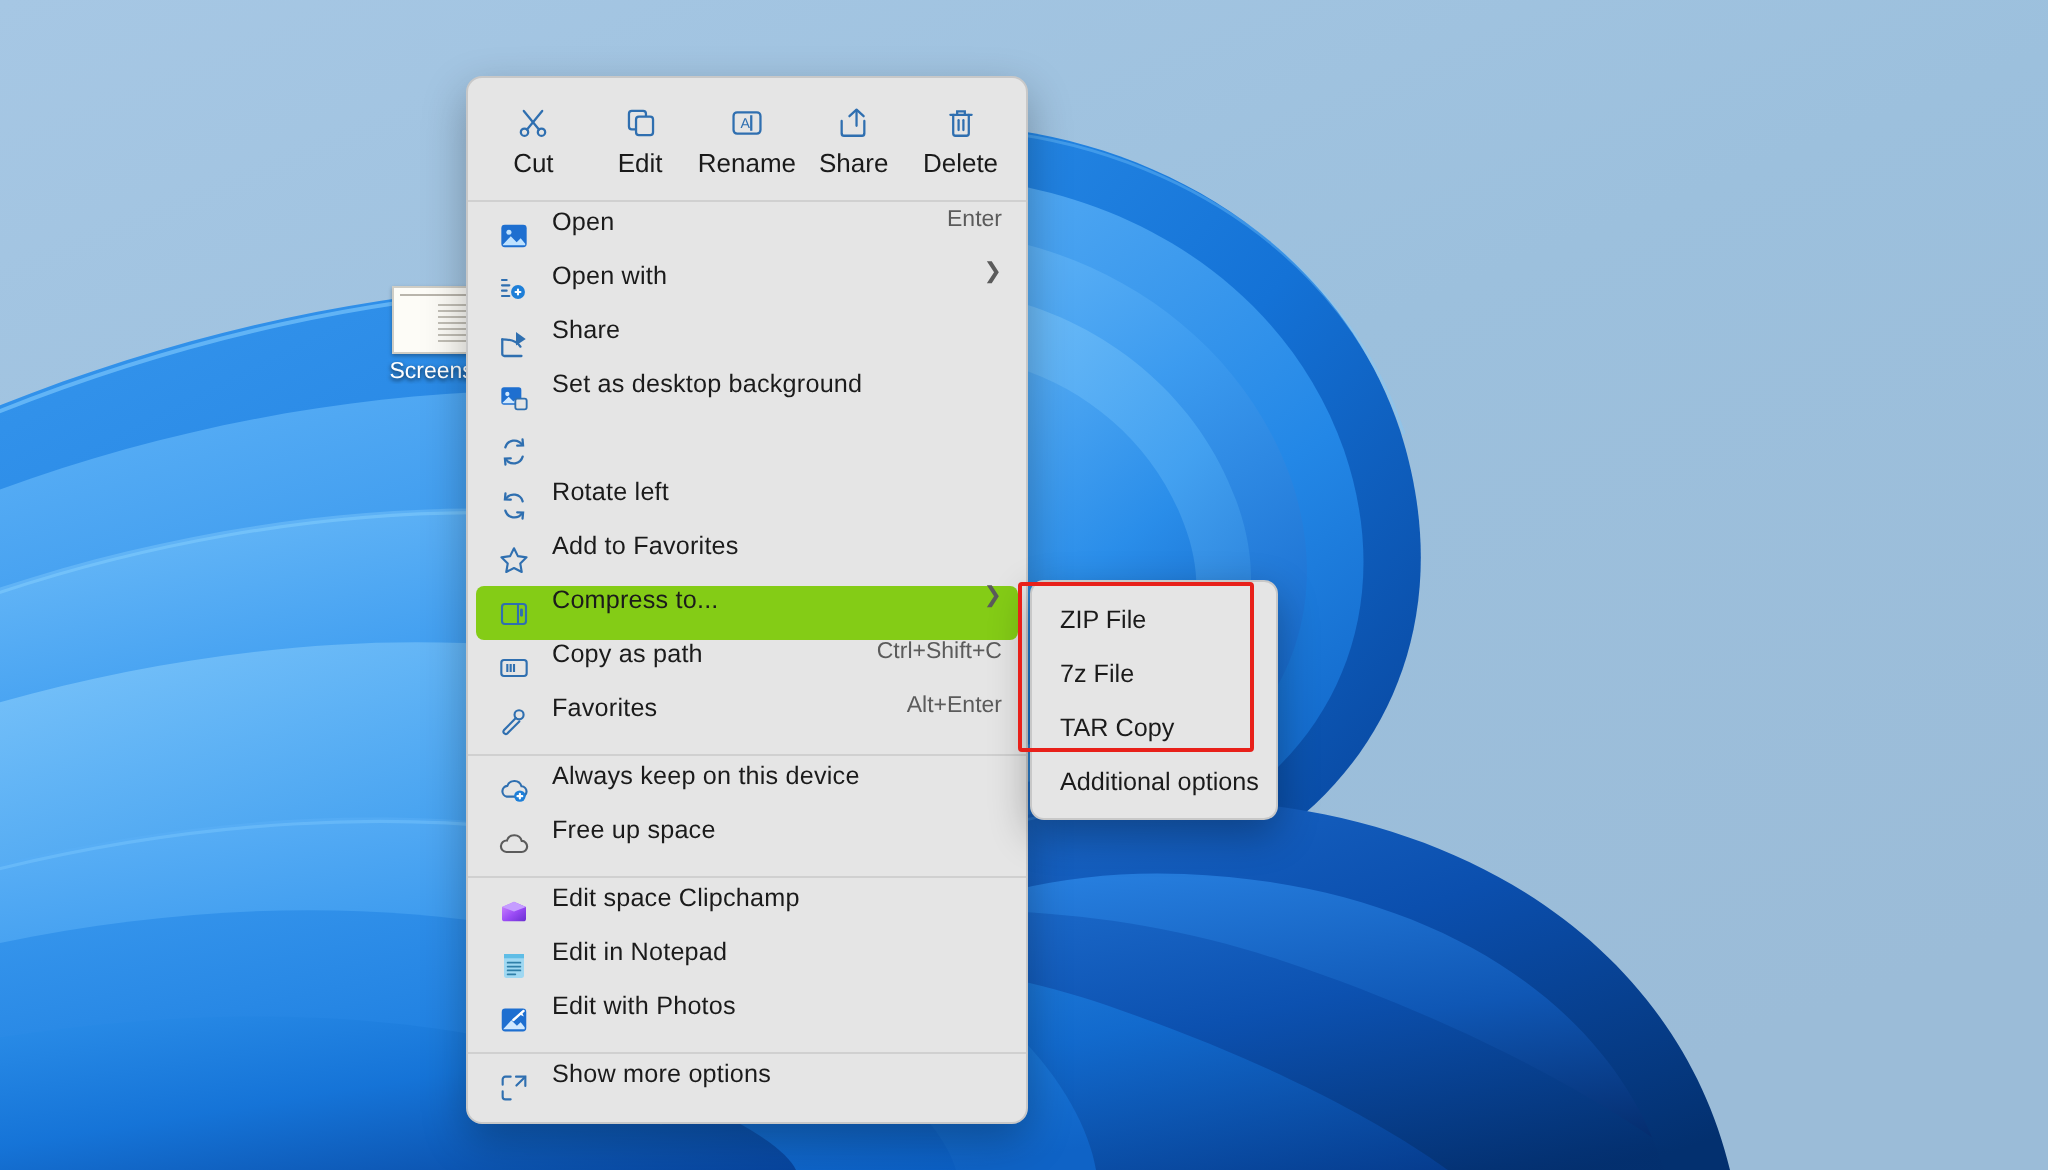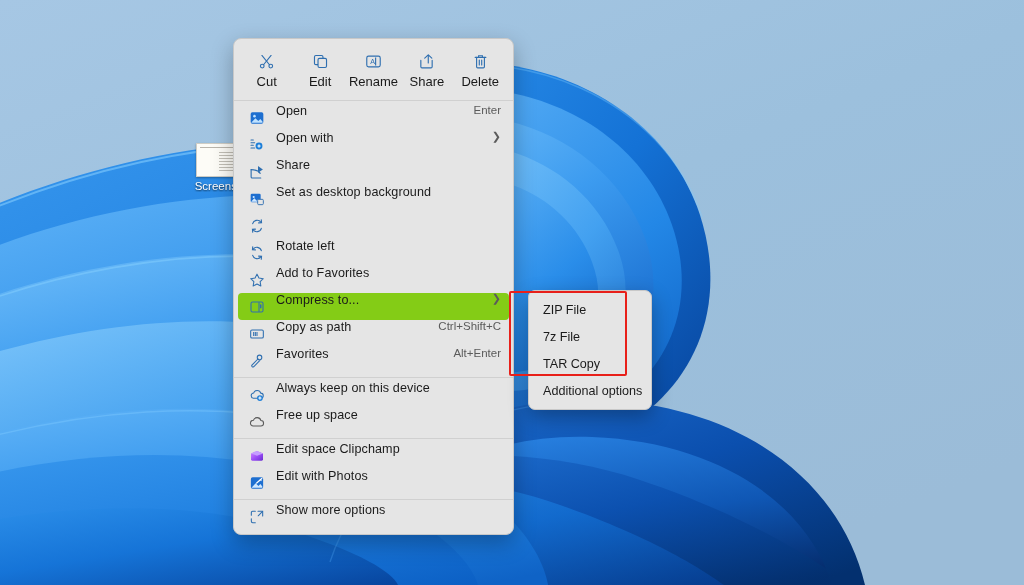--- a/index.html
+++ b/index.html
@@ -146,21 +146,21 @@
   .mi .chev {
     margin-left: 10px;
     color: #5b5b5b;
     font-size: 11px;
     line-height: 1;
   }
 
   
   #ctx-submenu {
     position: absolute;
-    left: 528px;
+    left: 515px;
     top: 290px;
     width: 124px;
     background: #e5e5e5;
     border: 1px solid #c8c8c8;
     border-radius: 7px;
     box-shadow: 0 7px 20px rgba(0,0,0,.30);
     padding: 5px 0;
     box-sizing: border-box;
   }
   #ctx-submenu .smi {
@@ -507,20 +507,35 @@
                   <stop offset="100%" stop-color="#6a2fd0"></stop>
             </linearGradient>
               </defs>
             <path d="M3 8.2 L12 4.4 L21 8.2 L21 17 A2 2 0 0 1 19 19 H5 A2 2 0 0 1 3 17 Z" fill="url(#cc)"></path>
             <path d="M3 8.2 L12 11.6 L21 8.2 L12 4.4 Z" fill="#c59dff"></path>
           </svg>
         </span>
         <span class="mlabel">Edit space Clipchamp</span>
       </div>
 
+      <div class="mi">
+        <span class="mico">
+          <svg class="g" width="16" height="16" viewBox="0 0 24 24">
+            <rect x="4.5" y="3" width="15" height="18" rx="1.6" fill="#9fd8f2"></rect>
+            <rect x="4.5" y="3" width="15" height="3.2" fill="#5fbde6"></rect>
+            <g stroke="#2f7fa8" stroke-width="1.3" stroke-linecap="round">
+              <line x1="7.2" y1="9.5" x2="16.8" y2="9.5"></line>
+              <line x1="7.2" y1="12.4" x2="16.8" y2="12.4"></line>
+              <line x1="7.2" y1="15.3" x2="16.8" y2="15.3"></line>
+              <line x1="7.2" y1="18.2" x2="13" y2="18.2"></line>
+            </g>
+          </svg>
+        </span>
+        <span class="mlabel">Edit in Notepad</span>
+      </div>
 
       <div class="mi">
         <span class="mico">
           <svg class="g" width="16" height="16" viewBox="0 0 24 24">
             <rect x="2.8" y="3.4" width="18.4" height="17.2" rx="2.6" fill="#1e6fd0"></rect>
             <path d="M4 18.8 L10 12.2 L14.2 16.4 L17 13.6 L20 17.4 V19 H4 Z" fill="#cfe8ff"></path>
             <path d="M17.6 5.6 L19.4 9.4 L15.8 7.6 Z" fill="#ffffff"></path>
             <line x1="11.5" y1="12" x2="19.2" y2="5.2" stroke="#ffffff" stroke-width="1.8" stroke-linecap="round"></line>
           </svg>
         </span>

